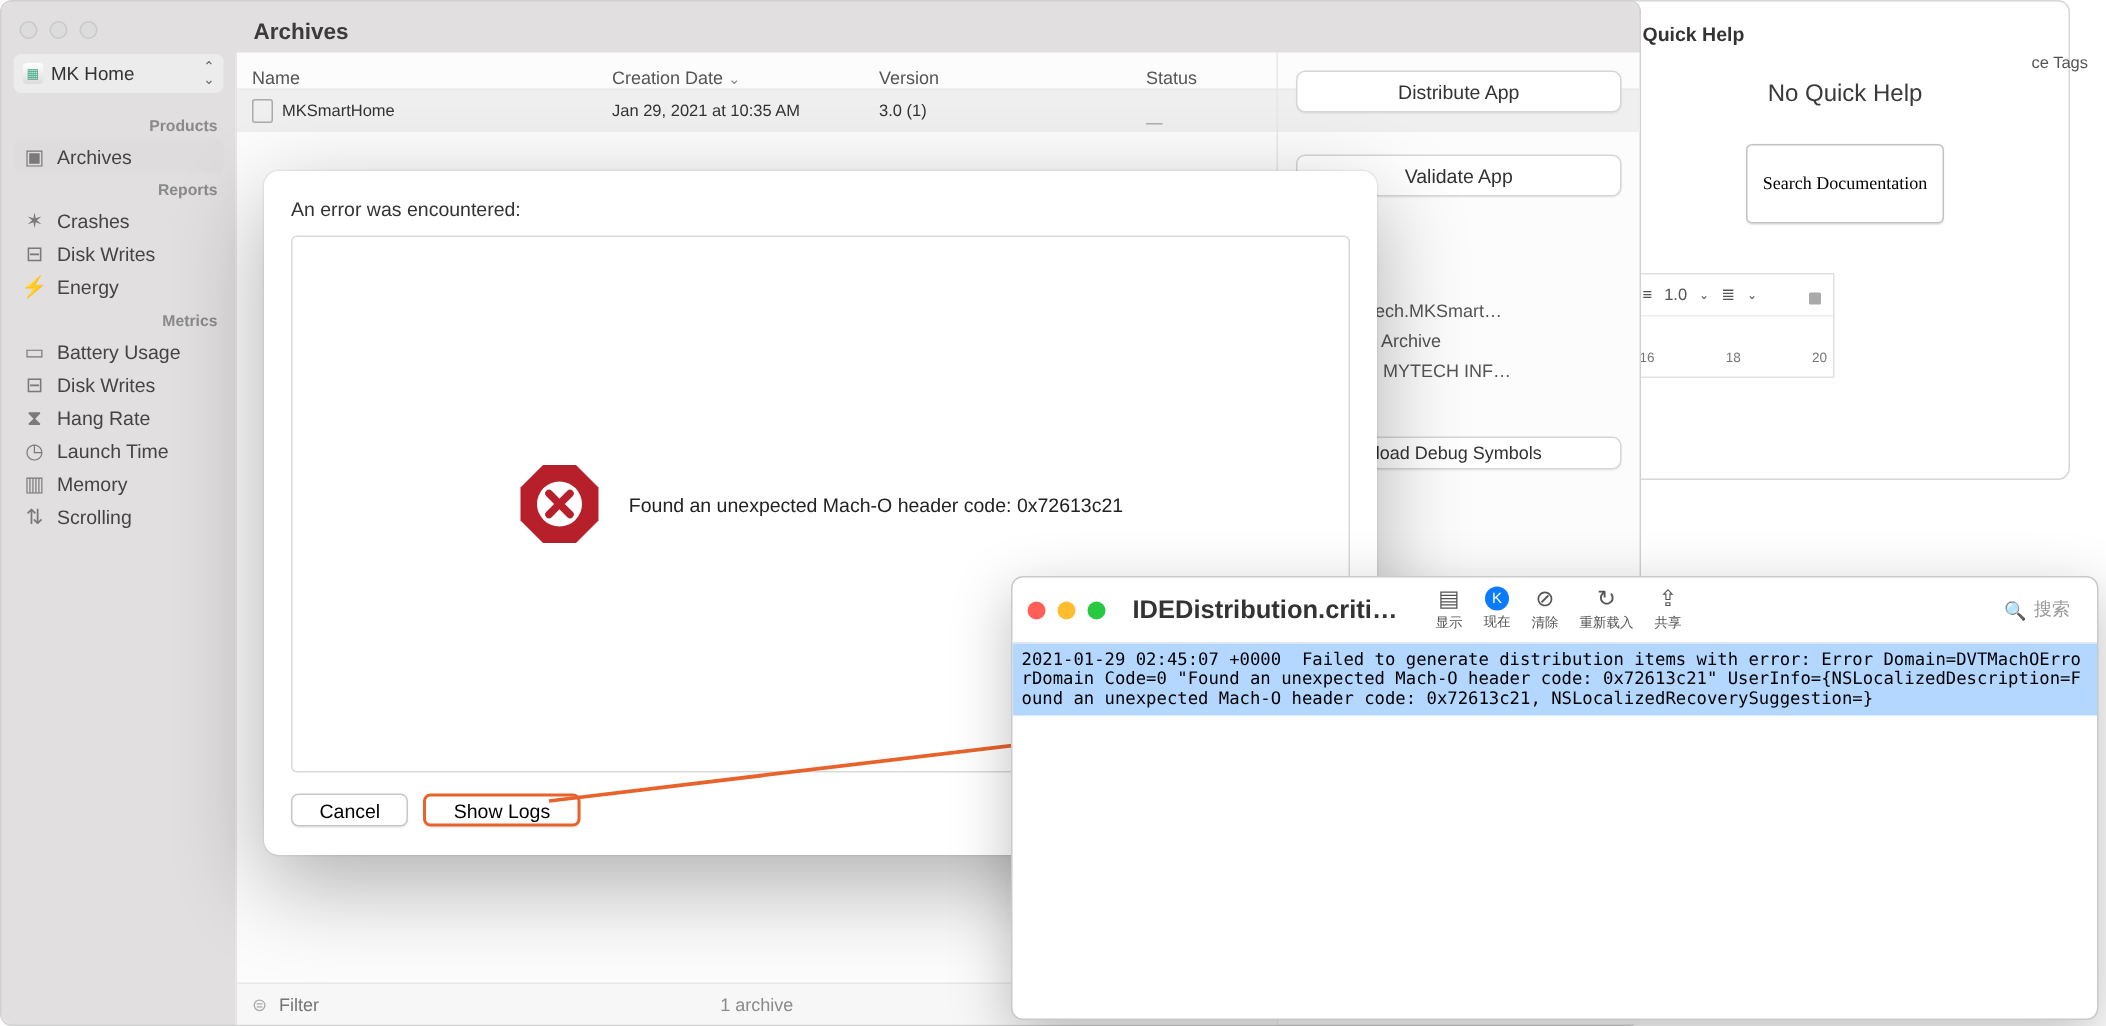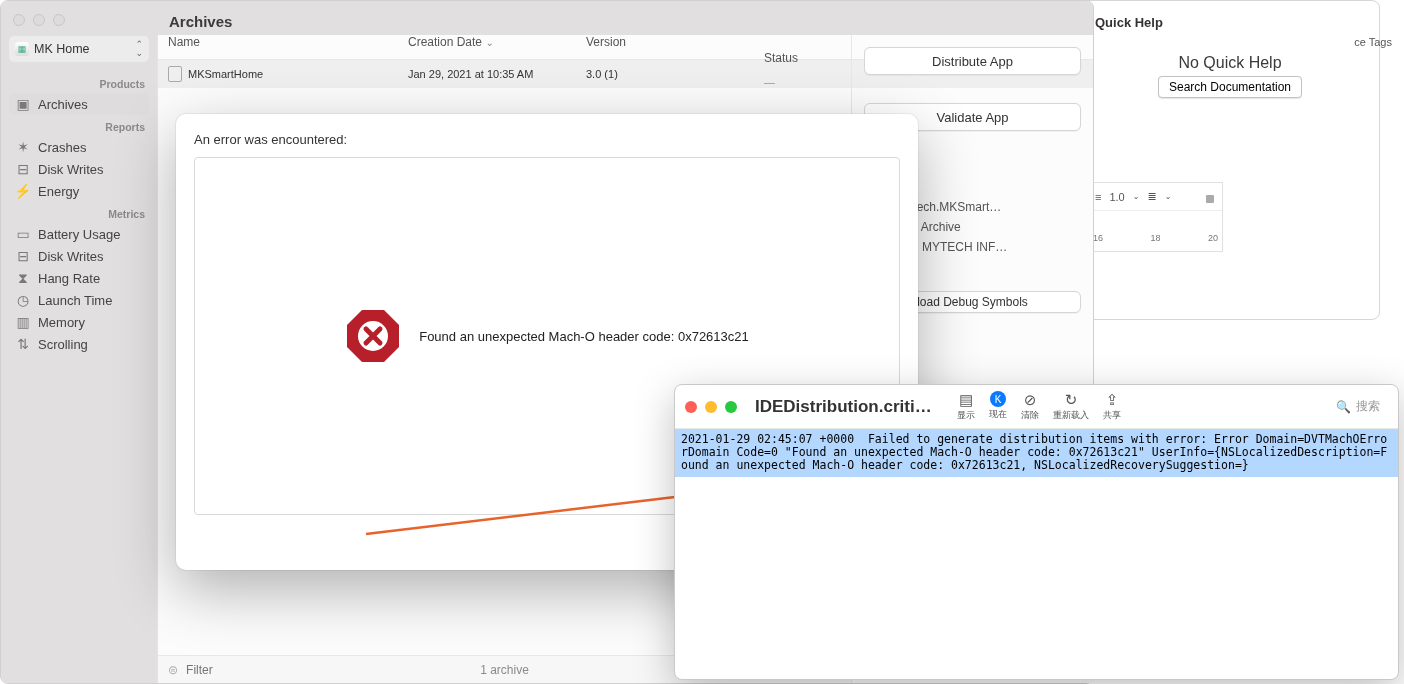--- a/index.html
+++ b/index.html
@@ -22,21 +22,21 @@
 .scheme-dd { background: #ececec; border-radius: 5px; padding: 4px 6px; display: flex; align-items: center; gap: 5px; font-size: 12.5px; color: #333; margin-bottom: 10px; }
 .scheme-icon { width: 14px; height: 14px; border-radius: 3px; background: linear-gradient(#fff,#dcdcdc); display: flex; align-items: center; justify-content: center; font-size: 9px; color: #4a8; }
 .chevrons { margin-left: auto; font-size: 9px; color: #666; line-height: 1; }
 
 .sb-section { font-size: 10.5px; color: #8a8a8a; font-weight: 600; padding: 6px 4px 3px; text-align: right; }
 .sb-item { display: flex; align-items: center; gap: 7px; padding: 3px 6px; font-size: 13px; color: #444; border-radius: 5px; }
 .sb-item.active { background: #dedcdd; }
 .sb-ico { width: 16px; height: 16px; display: inline-flex; align-items: center; justify-content: center; color: #7a7a7a; font-size: 14px; }
 
 .content { position: absolute; left: 156px; top: 34px; right: 0; bottom: 0; background: #fcfcfc; border-left: 1px solid #e4e4e4; }
-.col-headers { height: 25px; display: flex; align-items: flex-start; font-size: 12px; color: #555; border-bottom: 1px solid #e8e8e8; }
+.col-headers { height: 25px; display: flex; align-items: flex-end; font-size: 12px; color: #555; border-bottom: 1px solid #e8e8e8; }
 .col { padding: 0 10px; }
 .c1 { width: 240px; } .c2 { width: 178px; } .c3 { width: 178px; } .c4 { width: 82px; margin-top: 16px; }
 
 .row { height: 28px; display: flex; align-items: center; font-size: 11px; color: #333; background: #efeff0; }
 .row .c1 { display: flex; align-items: center; gap: 6px; }
 .doc-ico { width: 14px; height: 16px; border: 1px solid #aaa; border-radius: 2px; position: relative; }
 .row .dash { color: #999; }
 
 .right-panel { position: absolute; right: 0; top: 0; width: 242px; height: 100%; border-left: 1px solid #e7e7e7; padding: 12px; }
 .rp-btn { width: 100%; height: 28px; background: #fff; border: 0.5px solid #d6d6d6; border-radius: 6px; font-size: 13px; color: #333; margin-bottom: 28px; box-shadow: 0 0.5px 1px rgba(0,0,0,0.05); }
@@ -45,21 +45,21 @@
 .rp-meta div { padding: 3px 0; white-space: nowrap; overflow: hidden; text-overflow: ellipsis; }
 
 .footer { position: absolute; bottom: 0; left: 0; right: 242px; height: 28px; border-top: 1px solid #e7e7e7; display: flex; align-items: center; padding: 0 10px; font-size: 12px; color: #8a8a8a; background: #f7f7f7; gap: 8px; }
 .footer input { border: none; background: transparent; font-size: 12px; outline: none; flex: 0 0 200px; }
 .footer .count { position: absolute; left: 50%; transform: translateX(-50%); }
 
 
 .qh-window { position: absolute; left: 1080px; top: 0; width: 300px; height: 320px; background: #fff; border: 1px solid #d6d6d6; border-radius: 8px; }
 .qh-title { font-size: 13px; font-weight: 600; padding: 14px 14px 8px; color: #333; }
 .qh-nohelp { text-align: center; font-size: 16px; font-weight: 500; color: #3a3a3a; margin-top: 16px; }
-.qh-btn { display: block; margin: 4px auto; padding: 3px 10px; font-size: 12px; background: #fff; border: 1px solid #c3c3c3; border-radius: 4px; box-shadow: 0 0.5px 1px rgba(0,0,0,0.1); }
+.qh-btn { display: block; margin: 24px auto; padding: 18px 10px; font-size: 12px; background: #fff; border: 1px solid #c3c3c3; border-radius: 4px; box-shadow: 0 0.5px 1px rgba(0,0,0,0.1); font-family: Liberation Serif, serif; }
 .tagstrip { position: absolute; right: 12px; top: 36px; font-size: 11px; color: #555; }
 .qh-ruler { position: absolute; left: 1088px; top: 182px; width: 135px; height: 70px; background: #fff; border: 1px solid #e0e0e0; }
 .qh-ruler .bar { height: 28px; border-bottom: 1px solid #eee; display: flex; align-items: center; gap: 8px; padding: 0 6px; font-size: 11px; color: #555; }
 .qh-ruler .scale { display: flex; justify-content: space-between; padding: 4px 4px; font-size: 9px; color: #777; }
 .scroll-marker { position: absolute; right: 8px; bottom: 26px; width: 8px; height: 8px; background: #aaa; border-radius: 1px; }
 
 
 .dialog { position: absolute; left: 176px; top: 114px; width: 742px; height: 456px; background: #fff; border-radius: 10px; box-shadow: 0 20px 60px rgba(0,0,0,0.3), 0 0 0 1px rgba(0,0,0,0.05); padding: 18px; }
 .dialog-title { font-size: 13px; color: #333; margin-bottom: 10px; }
 .dialog-body { height: 358px; border: 1px solid #d9d9d9; border-radius: 4px; display: flex; align-items: center; justify-content: center; gap: 18px; }
@@ -221,20 +221,24 @@
   <div class="dialog-title">An error was encountered:</div>
   <div class="dialog-body">
     <svg class="stop-icon" viewBox="0 0 56 56">
       <polygon points="17,2 39,2 54,17 54,39 39,54 17,54 2,39 2,17" fill="#B7202A"></polygon>
       <circle cx="28" cy="28" r="15" fill="#fff"></circle>
       <line x1="21" y1="21" x2="35" y2="35" stroke="#B7202A" stroke-width="5" stroke-linecap="round"></line>
       <line x1="35" y1="21" x2="21" y2="35" stroke="#B7202A" stroke-width="5" stroke-linecap="round"></line>
     </svg>
     <div class="err-text">Found an unexpected Mach-O header code: 0x72613c21</div>
   </div>
+  <div class="dialog-btns">
+    <button class="dlg-btn">Cancel</button>
+    <button class="dlg-btn highlight">Show Logs</button>
+  </div>
 </div>
 
 <svg class="arrow" style="left:362px;top:470px;width:400px;height:80px;">
   <defs>
       <marker id="ah" markerWidth="12" markerHeight="12" refX="10" refY="5" orient="auto">
         <path d="M0,0 L10,5 L0,10 z" fill="#E8632C"></path>
       </marker>
     </defs>
   <line x1="4" y1="64" x2="388" y2="18" stroke="#E8632C" stroke-width="2.5" marker-end="url(#ah)"></line>
 </svg>

